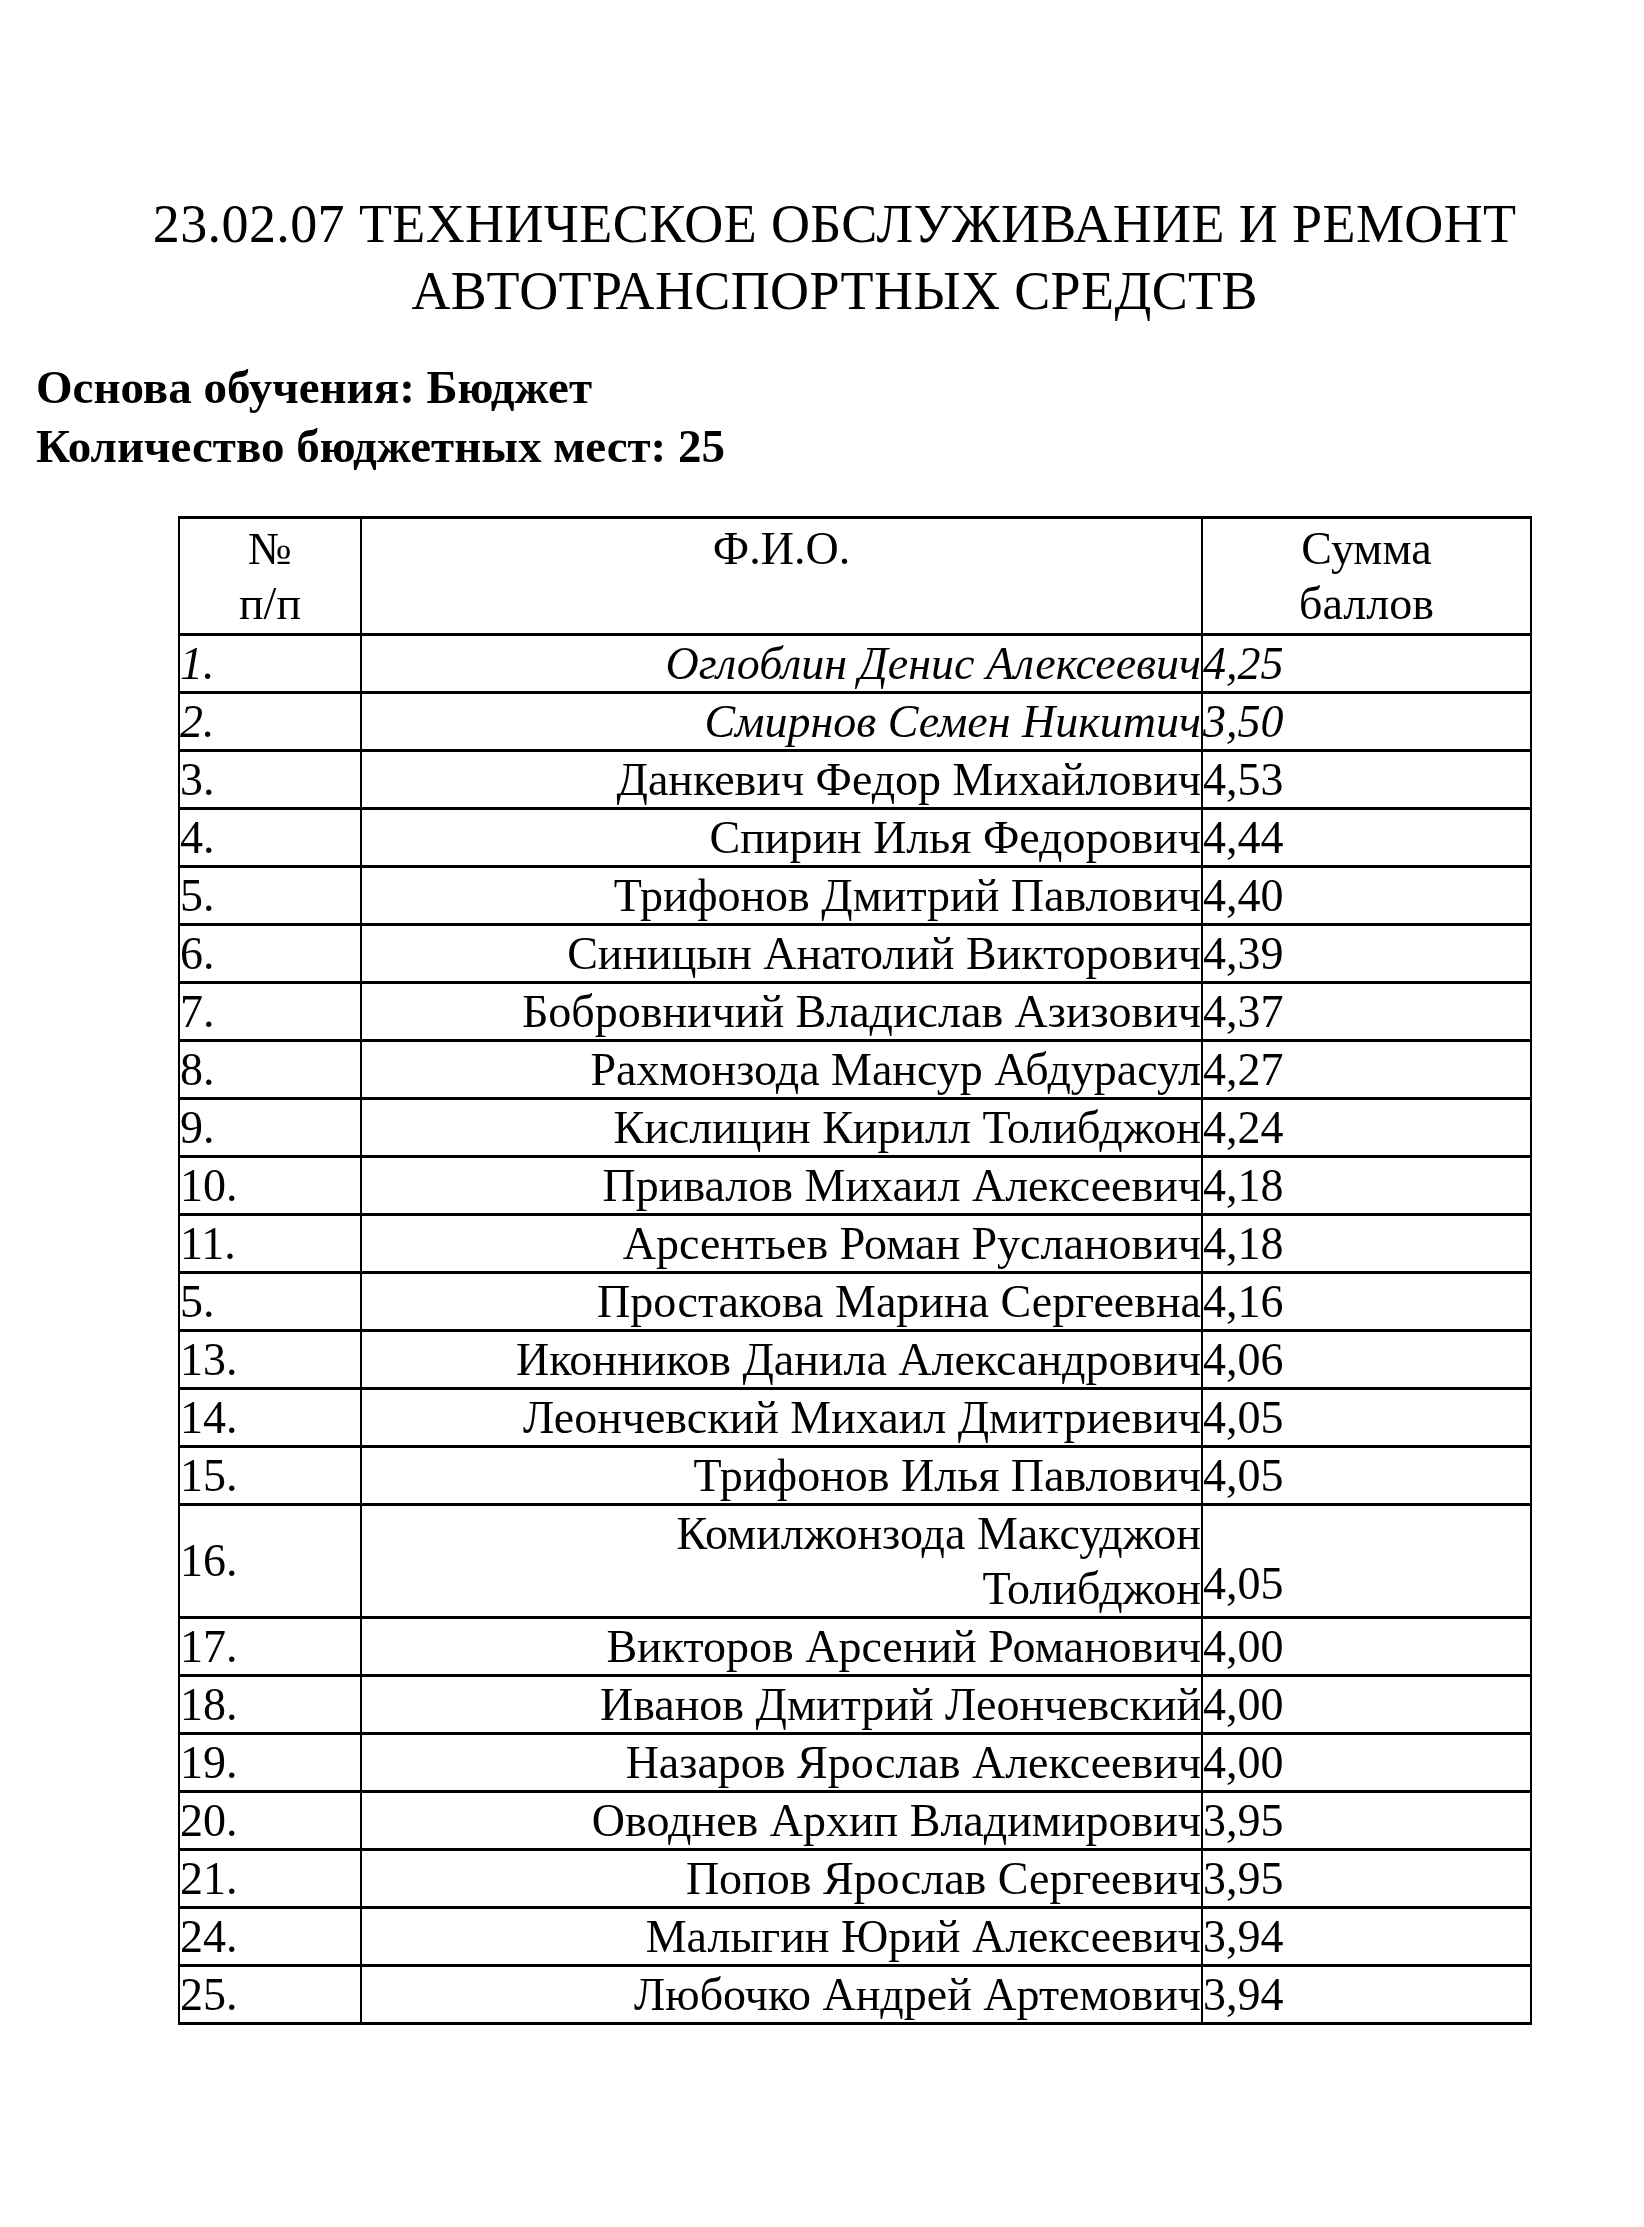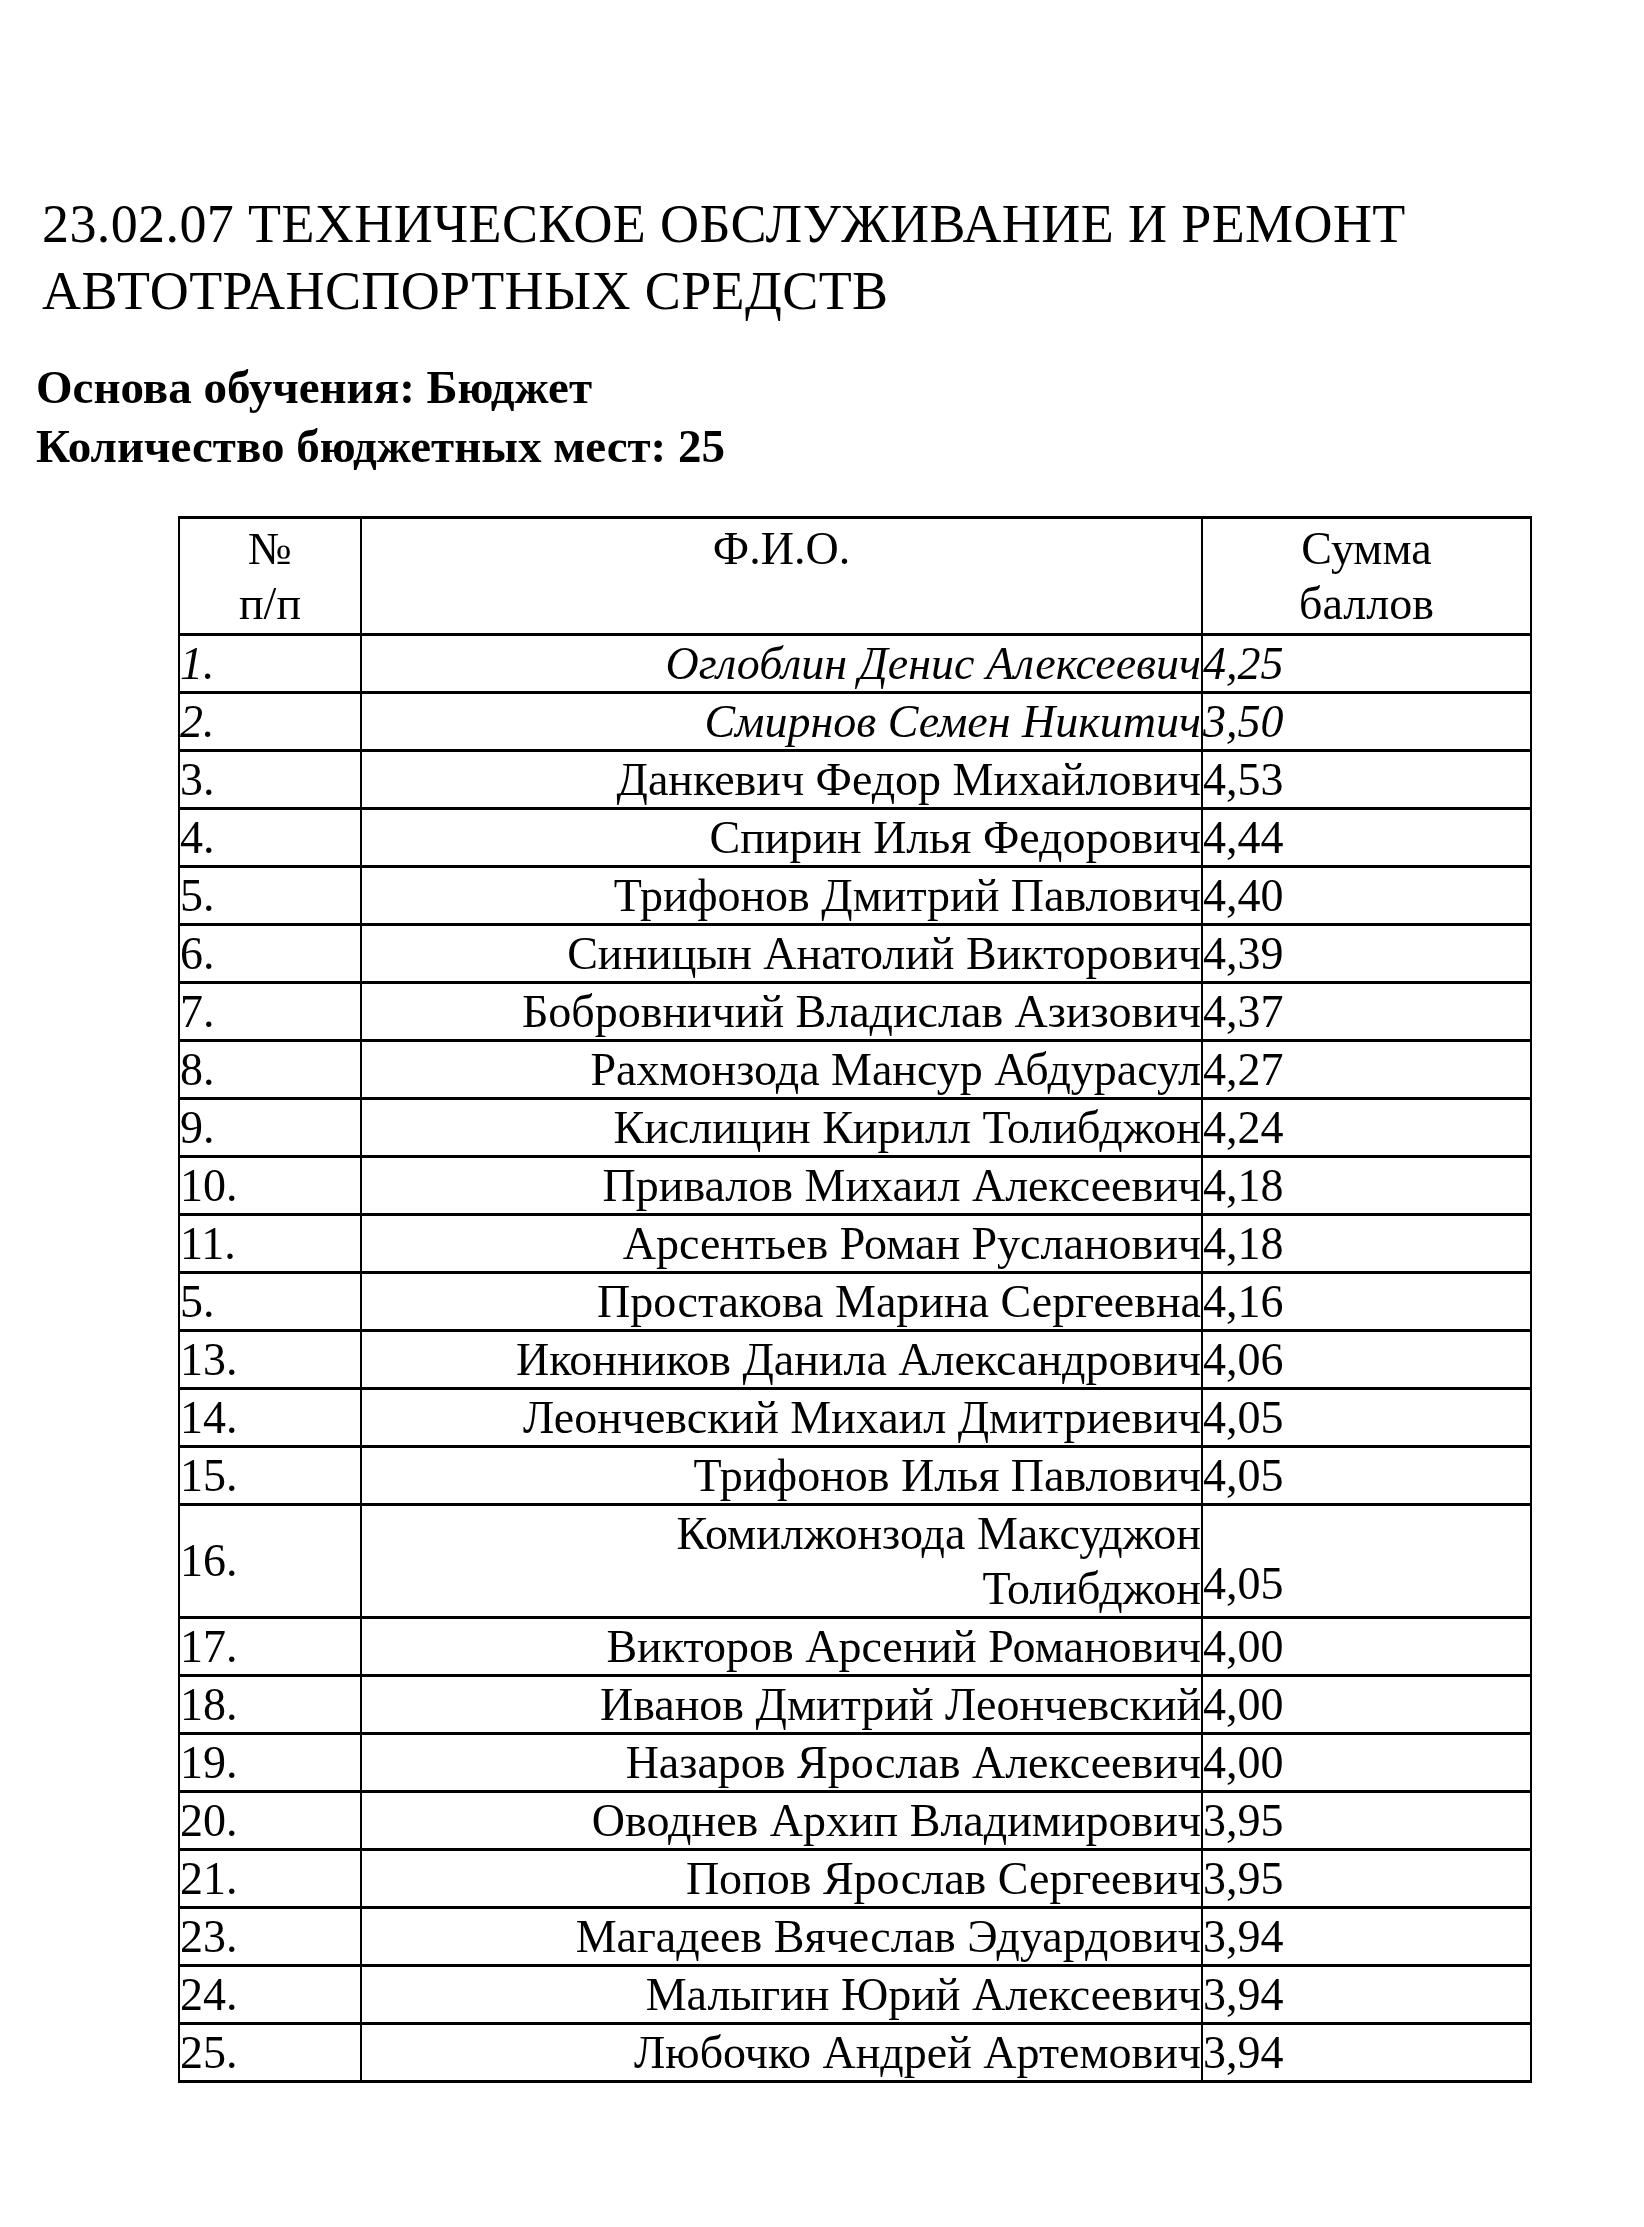--- a/index.html
+++ b/index.html
@@ -9,20 +9,21 @@
     background: #ffffff;
     color: #000000;
     font-family: "Liberation Serif", "DejaVu Serif", serif;
     position: relative;
     overflow: hidden;
   }
   .page { width: 1644px; height: 2227px; }
 
   .title {
     margin: 191px 16.7px 0 42px;
+    text-align: center;
     font-size: 54px;
     font-weight: normal;
     line-height: 67px;
     letter-spacing: 0.4px;
   }
 
   .info-block { margin: 33px 0 16px 36px; }
   .info-line {
     margin: 0;
     font-weight: bold;
@@ -198,25 +199,20 @@
           <td class="cell-num">20.</td>
           <td class="cell-name">Оводнев Архип Владимирович</td>
           <td class="cell-score">3,95</td>
         </tr>
         <tr>
           <td class="cell-num">21.</td>
           <td class="cell-name">Попов Ярослав Сергеевич</td>
           <td class="cell-score">3,95</td>
         </tr>
         <tr>
-          <td class="cell-num">23.</td>
-          <td class="cell-name">Магадеев Вячеслав Эдуардович</td>
-          <td class="cell-score">3,94</td>
-        </tr>
-        <tr>
           <td class="cell-num">24.</td>
           <td class="cell-name">Малыгин Юрий Алексеевич</td>
           <td class="cell-score">3,94</td>
         </tr>
         <tr>
           <td class="cell-num">25.</td>
           <td class="cell-name">Любочко Андрей Артемович</td>
           <td class="cell-score">3,94</td>
         </tr>
       </tbody>

